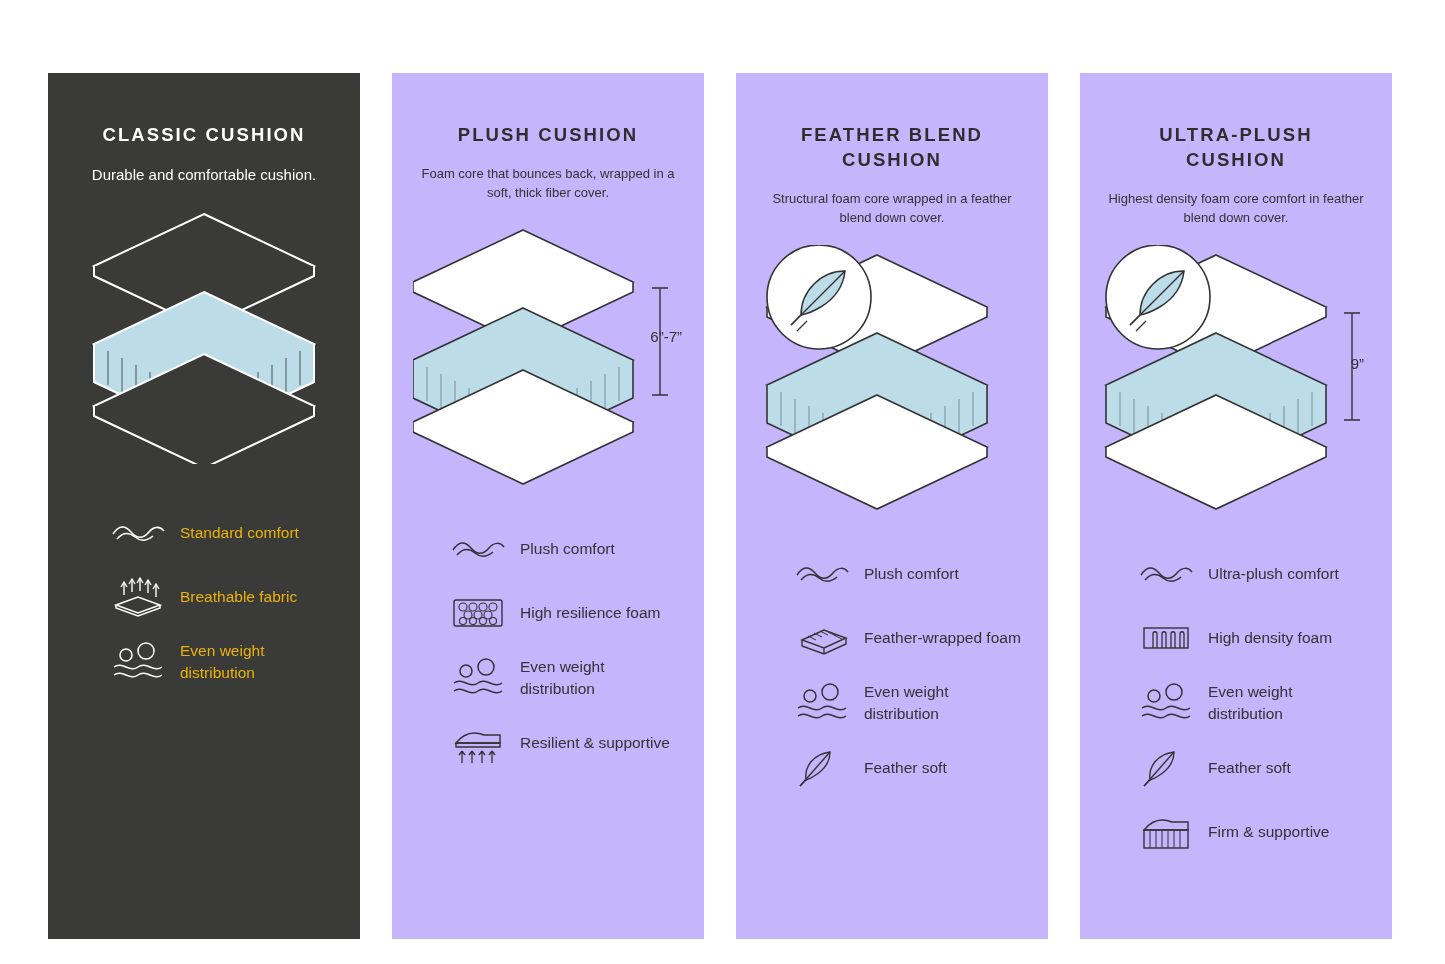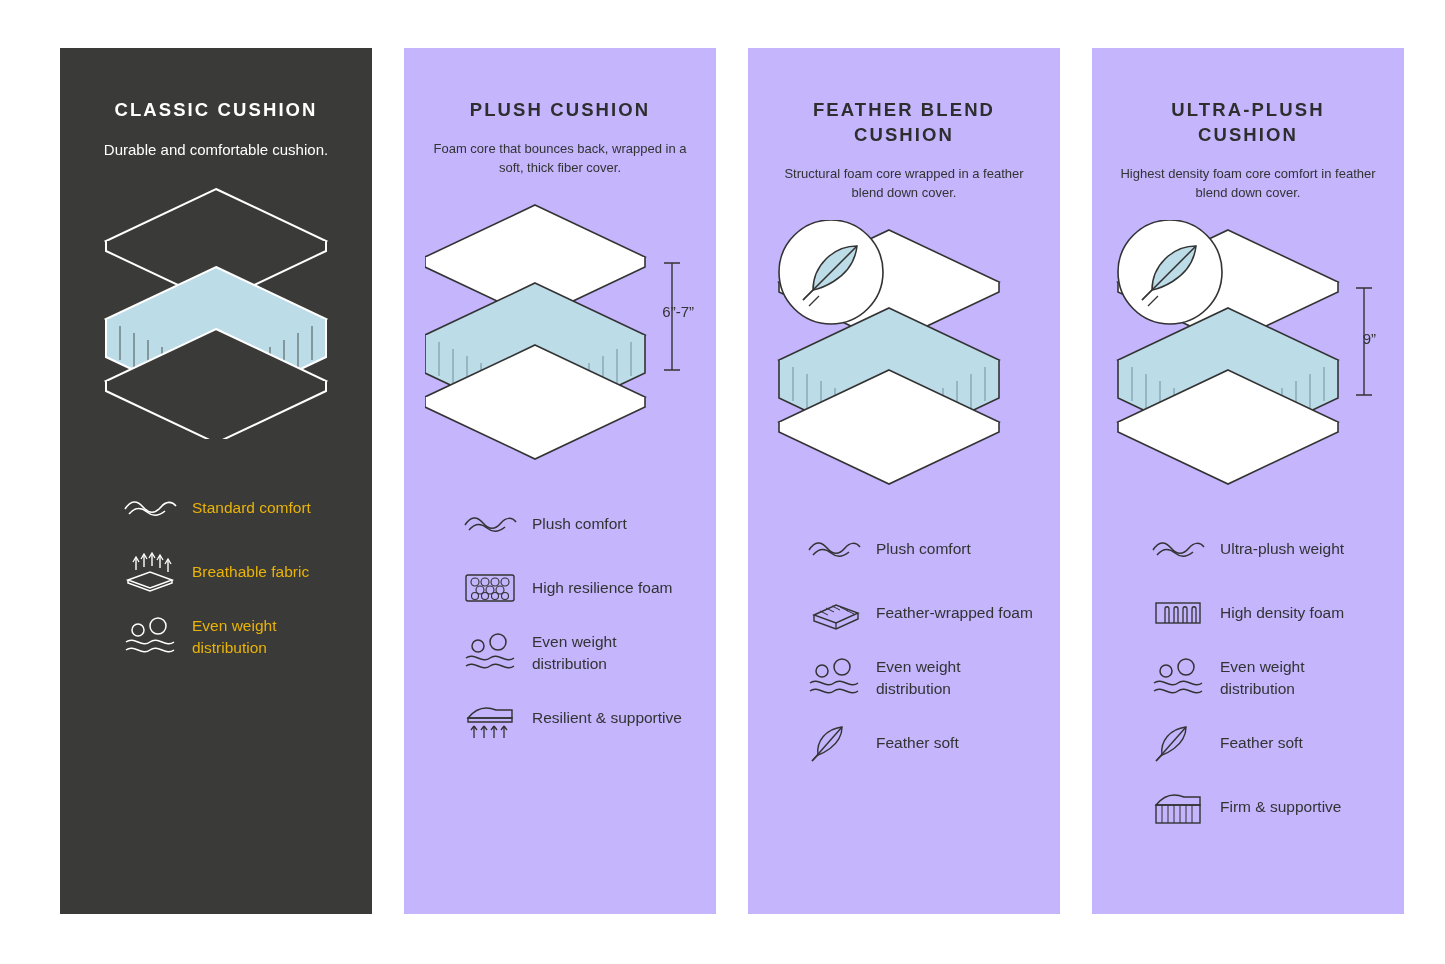--- a/index.html
+++ b/index.html
@@ -13,22 +13,22 @@
     font-family: "Liberation Sans", sans-serif;
     color: #333333;
     overflow: hidden;
   }
   .board {
     position: relative;
     width: 1445px;
     height: 964px;
     display: flex;
     justify-content: flex-start;
-    align-items: flex-start;
-    padding: 48px 0 0 60px;
+    align-items: center;
+    padding: 48px 0 0 48px;
     box-sizing: border-box;
   }
   .card {
     width: 312px;
     height: 866px;
     margin-right: 32px;
     box-sizing: border-box;
     padding: 50px 26px 0 26px;
     position: relative;
     background: #c4b5fd;
@@ -427,21 +427,21 @@
     </div>
 
     <div class="features">
       <div class="feature">
         <span class="feature-icon">
           <svg width="56" height="22" viewBox="0 0 56 22">
               <path d="M3 12 C9 3, 15 3, 21 10 C27 17, 33 17, 39 10 C44 4, 50 4, 54 9" stroke="#333333" stroke-width="1.5" fill="none"></path>
               <path d="M7 17 C13 10, 19 10, 25 15 C31 20, 37 19, 43 14" stroke="#333333" stroke-width="1.5" fill="none"></path>
             </svg>
         </span>
-        <span class="feature-label">Ultra-plush weight</span>
+        <span class="feature-label">Ultra-plush comfort</span>
       </div>
       <div class="feature">
         <span class="feature-icon">
           <svg width="56" height="32" viewBox="0 0 56 32">
               <rect x="6" y="6" width="44" height="20" stroke="#333333" stroke-width="1.4" fill="none"></rect>
               <g stroke="#333333" stroke-width="1.3" fill="none">
                 <path d="M15 26 L15 12 C15 9, 19 9, 19 12 L19 26"></path>
                 <path d="M24 26 L24 12 C24 9, 28 9, 28 12 L28 26"></path>
                 <path d="M33 26 L33 12 C33 9, 37 9, 37 12 L37 26"></path>
                 <path d="M42 26 L42 12 C42 9, 46 9, 46 12 L46 26"></path>

